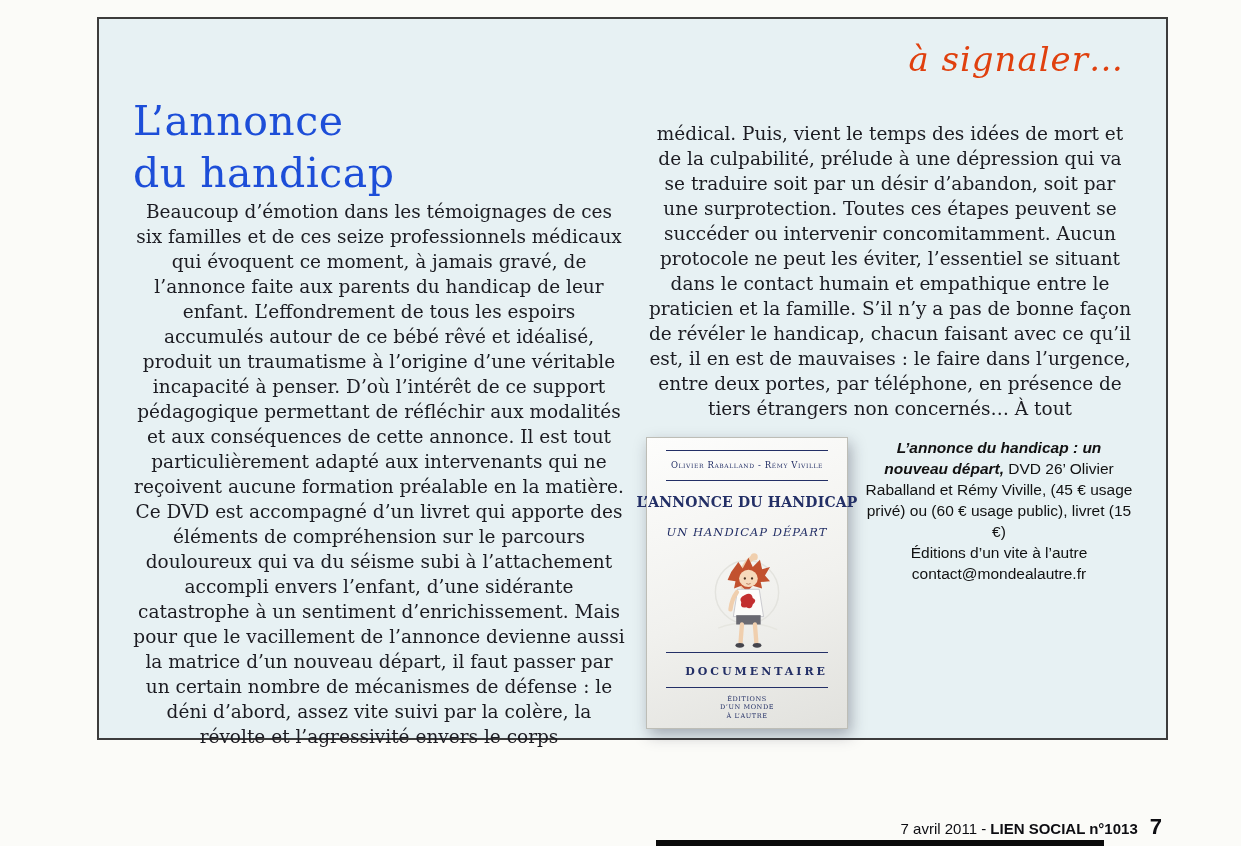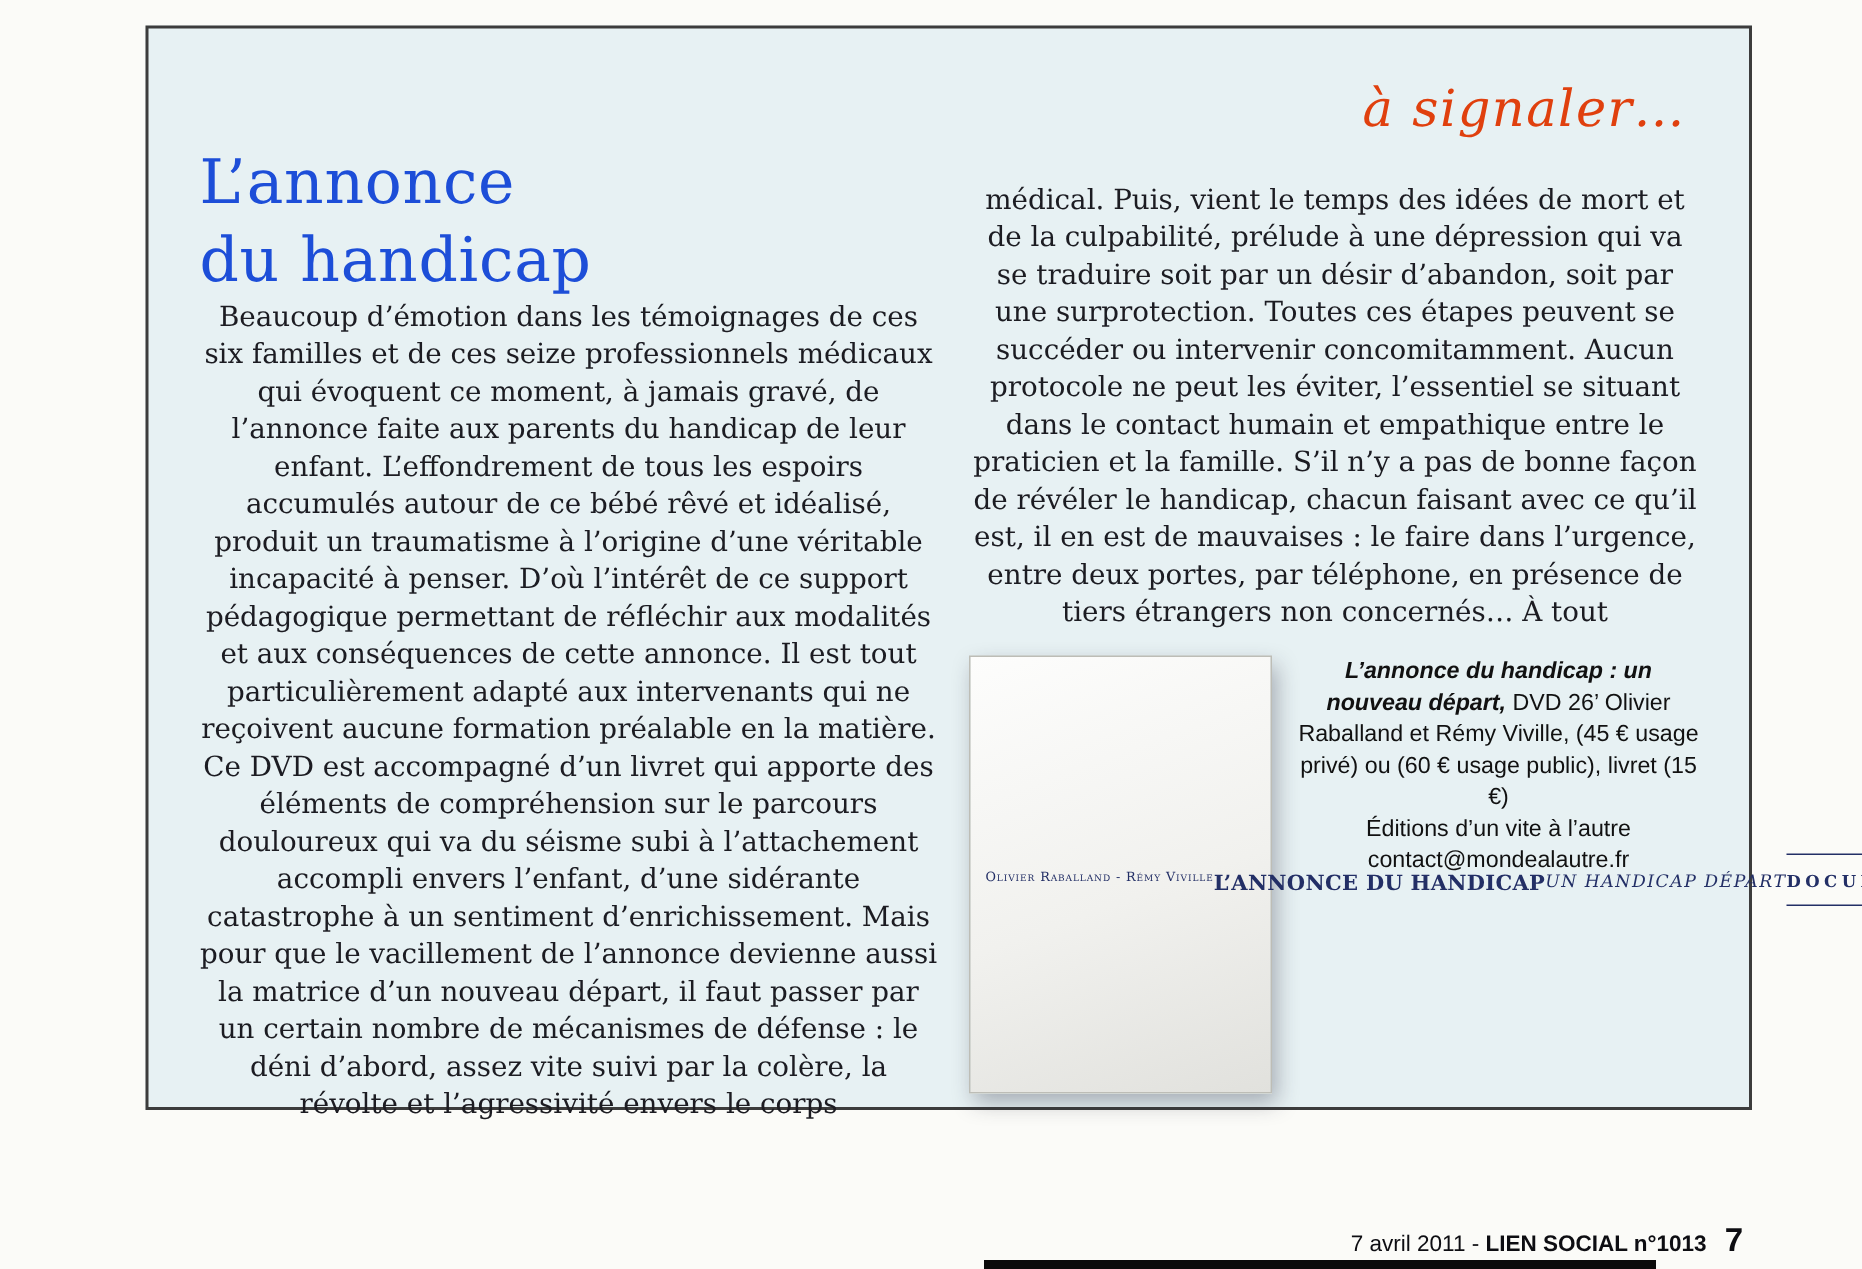--- a/index.html
+++ b/index.html
@@ -22,21 +22,21 @@
     left: 97px;
     top: 17px;
     width: 1071px;
     height: 723px;
     background: #e7f1f3;
     border: 2px solid #3c3c3c;
     box-sizing: border-box;
   }
   .flag {
     position: absolute;
-    top: 34px;
+    top: 20px;
     right: 42px;
     font-family: "DejaVu Serif", serif;
     font-style: italic;
     font-size: 34px;
     color: #e0400e;
     letter-spacing: 1px;
   }
   .article-title {
     position: absolute;
     left: 34px;
@@ -92,20 +92,21 @@
   
   .dvd-case {
     width: 202px;
     height: 292px;
     box-sizing: border-box;
     background: linear-gradient(160deg, #fdfdfc 0%, #f1f1ee 55%, #e1e1dd 100%);
     border: 1px solid #bdbdb6;
     box-shadow: 3px 6px 14px rgba(40, 40, 60, 0.35);
     padding: 12px 10px 8px;
     display: flex;
+    flex-direction: column;
     align-items: center;
     color: #232f66;
     font-family: "DejaVu Serif", serif;
   }
   .cover-rule {
     width: 90%;
     border-top: 1px solid #232f66;
     height: 0;
   }
   .cover-authors {

